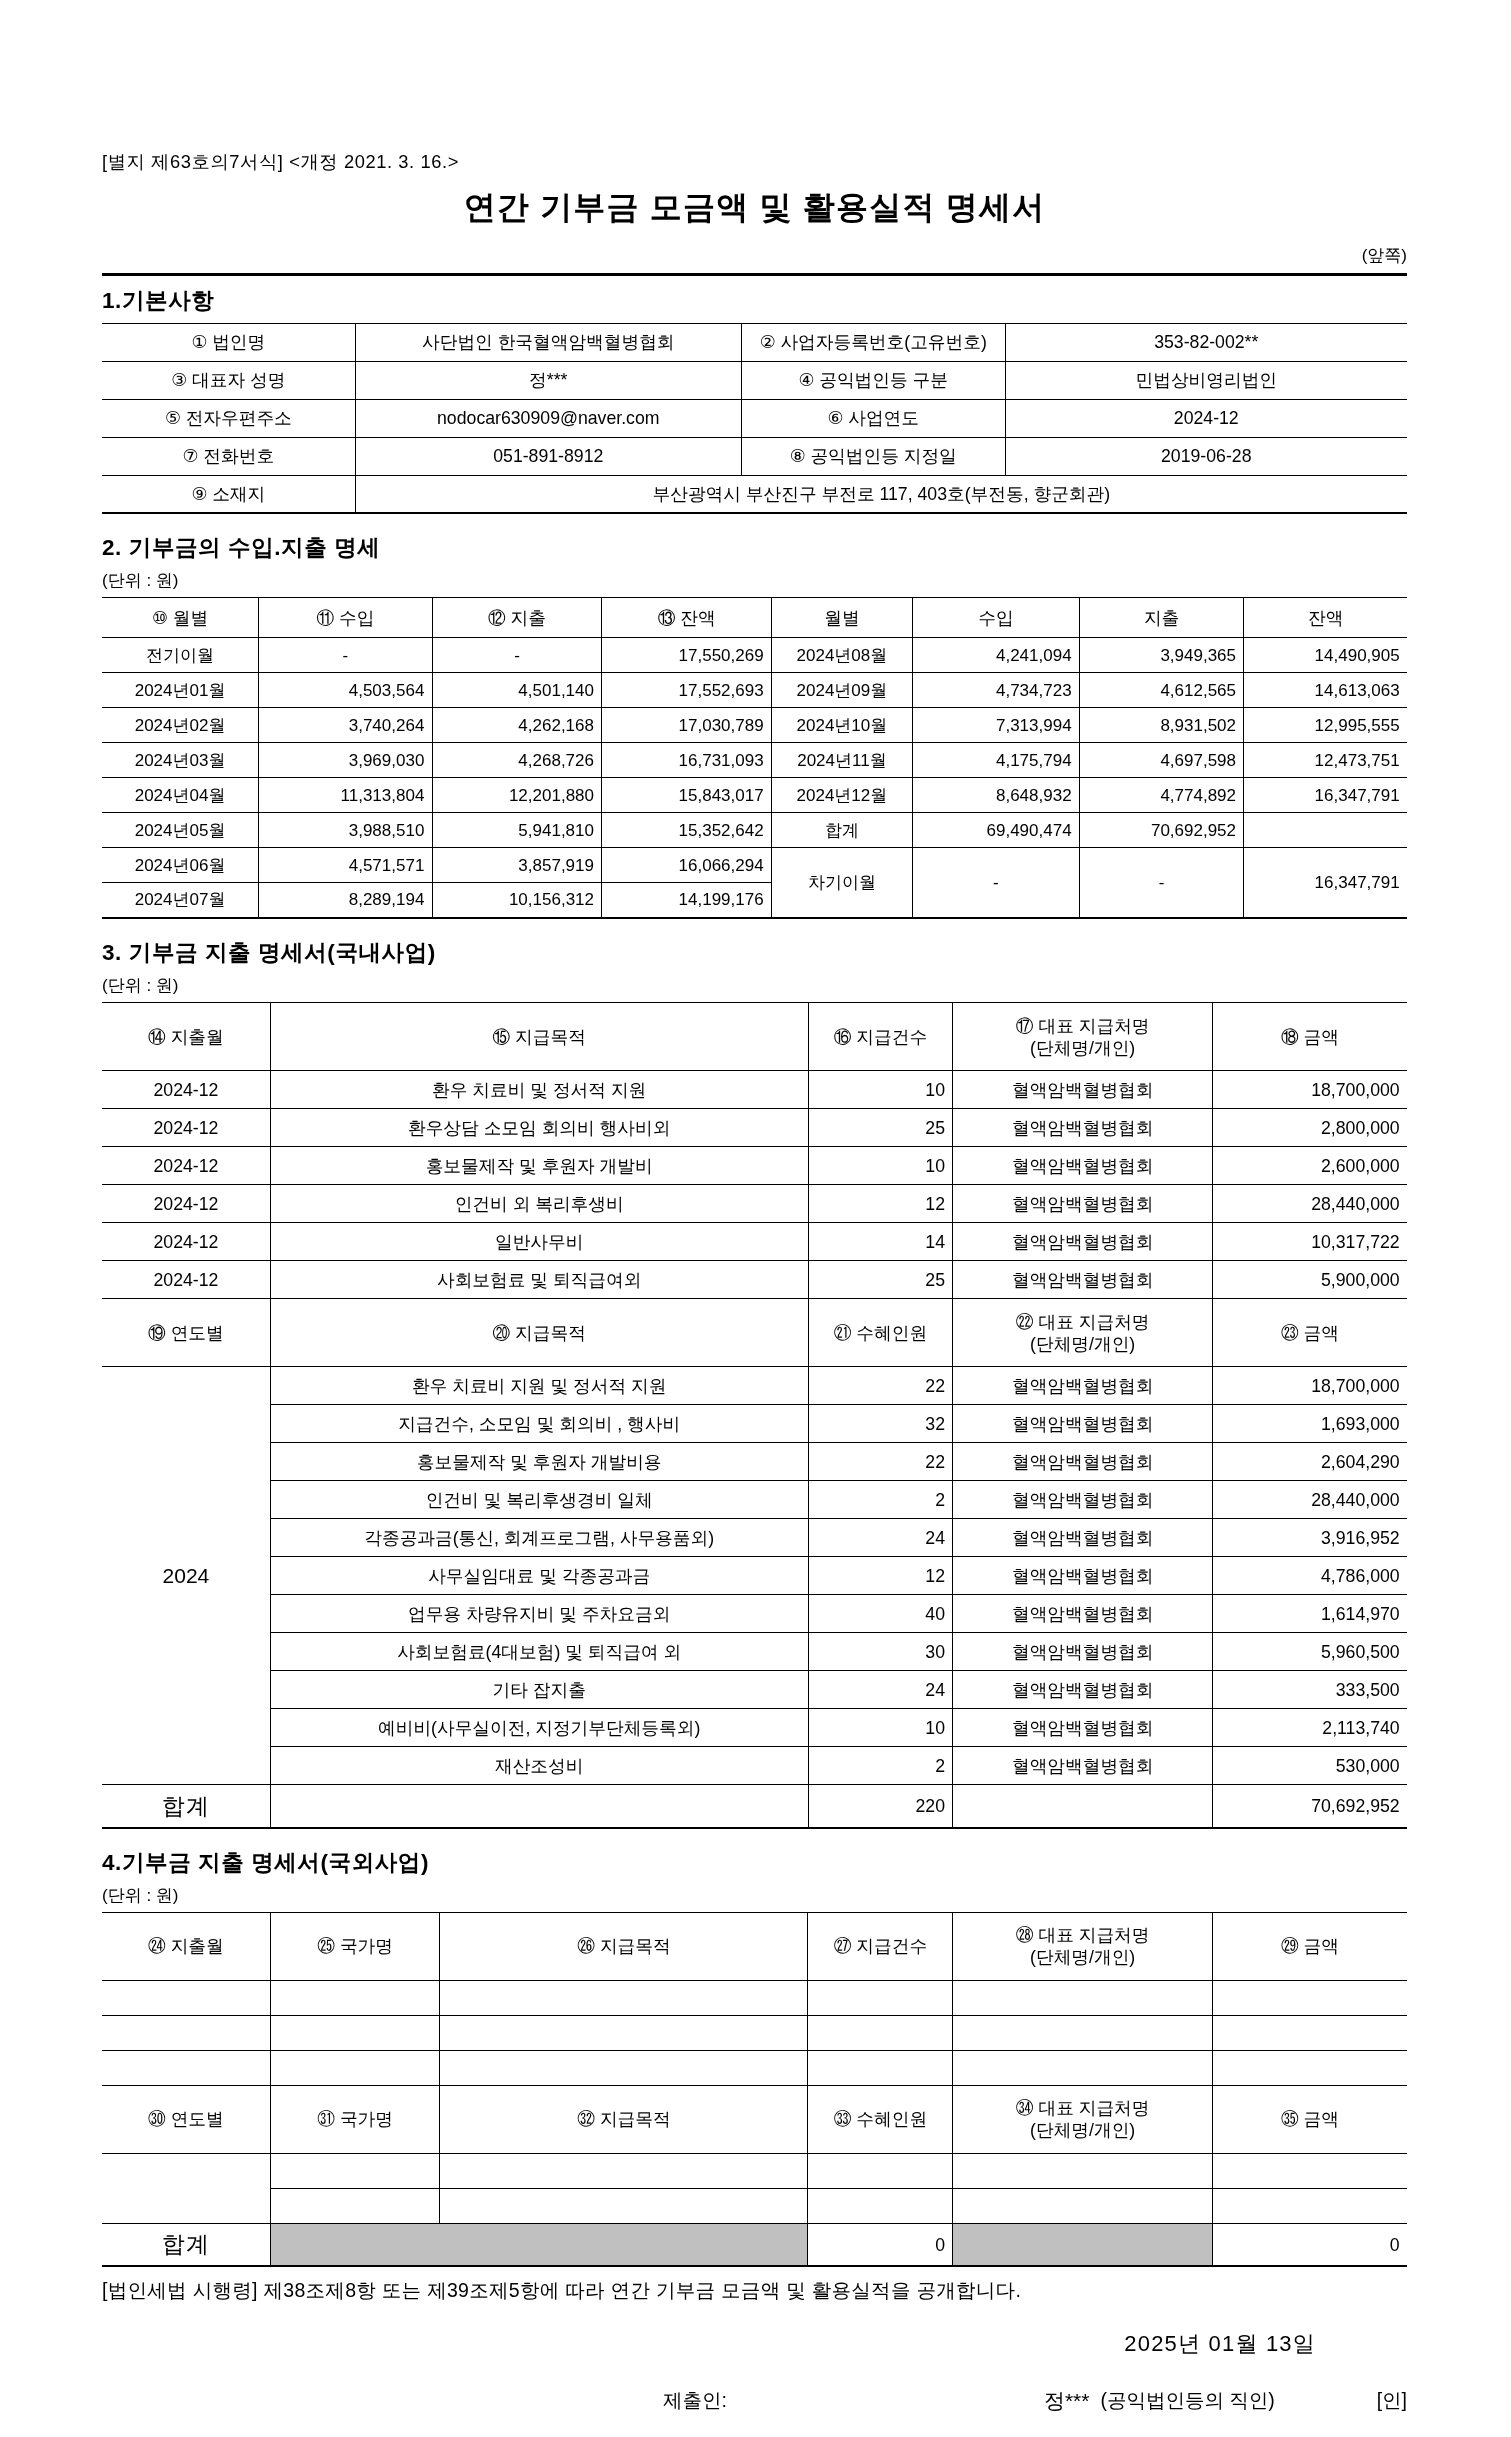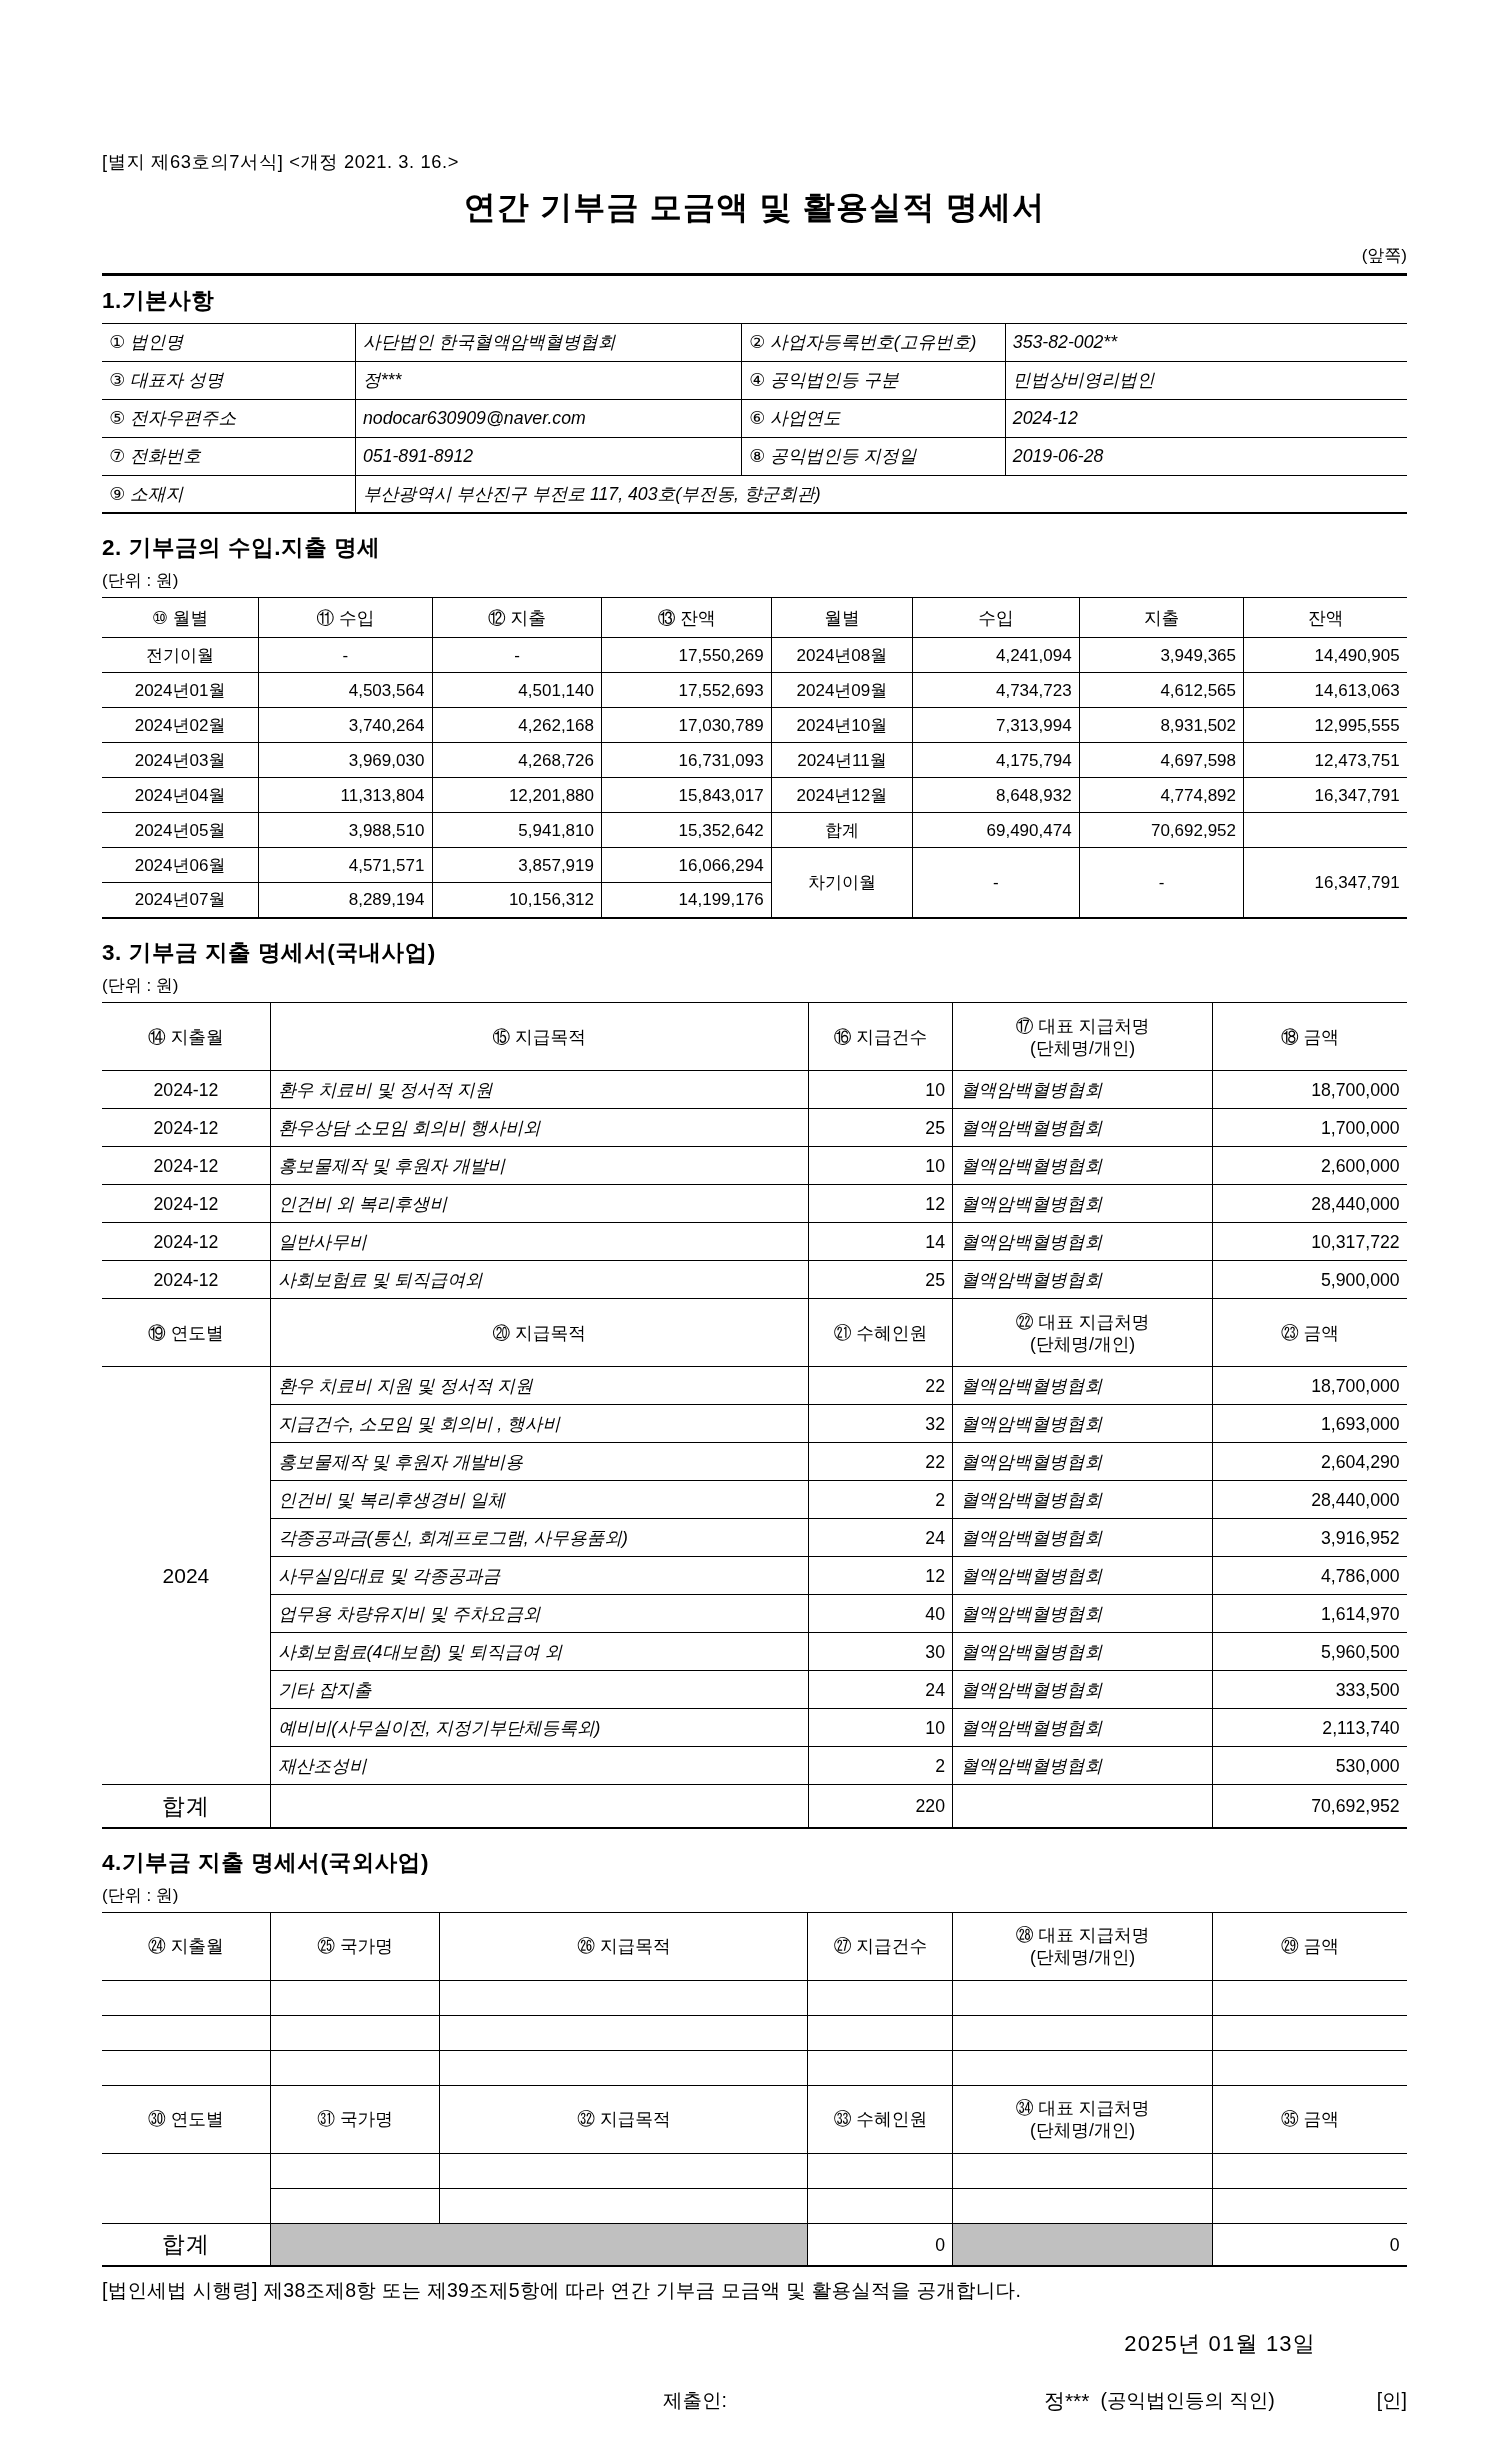--- a/index.html
+++ b/index.html
@@ -22,21 +22,21 @@
           border-top:1.8px solid #000; border-bottom:2.4px solid #000; }
   th,td { border:1.2px solid #000; vertical-align:middle;
           font-size:17.7px; font-weight:normal; line-height:1.25;
           padding:2.4px 7.3px; overflow:hidden; white-space:nowrap; }
   tr > th:first-child, tr > td:first-child { border-left:none; }
   tr > th:last-child,  tr > td:last-child  { border-right:none; }
   tr.head > th { border-bottom:1.8px solid #000; text-align:center; white-space:pre-line; }
   tr.subhead > th { border-top:1.8px solid #000; border-bottom:1.8px solid #000; text-align:center; white-space:pre-line; }
   .c { text-align:center; }
   .r { text-align:right; }
-  .l { text-align:left;font-style:italic; }
+  .l { text-align:center; }
   .total-big { font-size:23px; text-align:center; letter-spacing:1.2px; }
   tr.total-row > td { border-top:1.8px solid #000; }
   .gray { background:#c0c0c0; }
 
   
   .t1 td { height:38px; }
   .t2 th { height:40px; }
   .t2 td { height:35px; font-size:17px; }
   .t3 th { height:68px; }
   .t3 td { height:38px; }
@@ -231,21 +231,21 @@
       <td class="l">환우 치료비 및 정서적 지원</td>
       <td class="r">10</td>
       <td class="l">혈액암백혈병협회</td>
       <td class="r">18,700,000</td>
     </tr>
     <tr>
       <td class="c">2024-12</td>
       <td class="l">환우상담 소모임 회의비 행사비외</td>
       <td class="r">25</td>
       <td class="l">혈액암백혈병협회</td>
-      <td class="r">1,700,000</td>
+      <td class="r">2,800,000</td>
     </tr>
     <tr>
       <td class="c">2024-12</td>
       <td class="l">홍보물제작 및 후원자 개발비</td>
       <td class="r">10</td>
       <td class="l">혈액암백혈병협회</td>
       <td class="r">2,600,000</td>
     </tr>
     <tr>
       <td class="c">2024-12</td>

